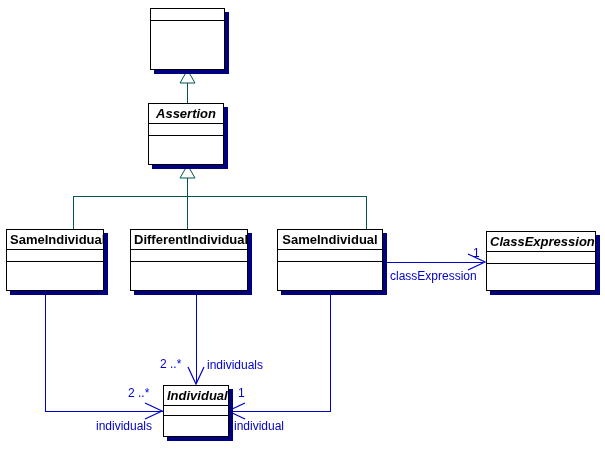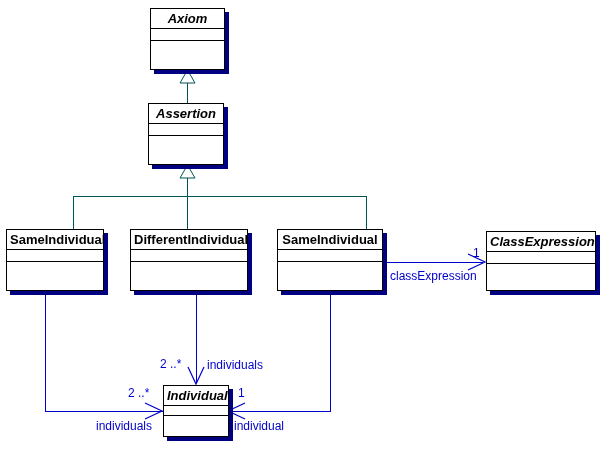--- a/index.html
+++ b/index.html
@@ -126,21 +126,20 @@
     <polyline points="0,1 17,9 0,17" fill="none" stroke="#0000cc" stroke-width="1.2"></polyline>
   </svg>
 
   <div class="assoc v" style="left:330px; top:291px; height:121px;"></div>
   <div class="assoc h" style="left:229px; top:411px; width:102px;"></div>
   <svg class="arrow-svg" style="left:227px; top:402px; width:20px; height:20px;">
     <polyline points="18,1 1,9 18,17" fill="none" stroke="#0000cc" stroke-width="1.2"></polyline>
   </svg>
 
   <div class="uml-class abstract" style="left:150px; top:8px; width:75px; height:62px;">
-    <div class="name-compartment">Axiom</div>
     <div class="attr-compartment"></div>
     <div class="op-compartment"></div>
   </div>
 
   <div class="uml-class abstract" style="left:148px; top:103px; width:76px; height:62px;">
     <div class="name-compartment">Assertion</div>
     <div class="attr-compartment"></div>
     <div class="op-compartment"></div>
   </div>
 

